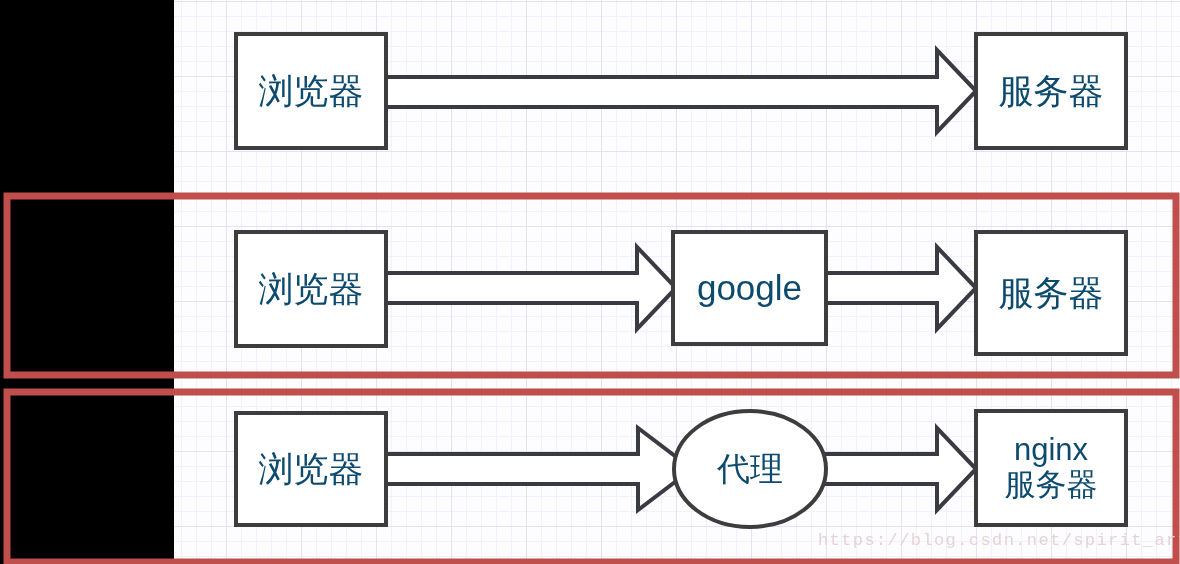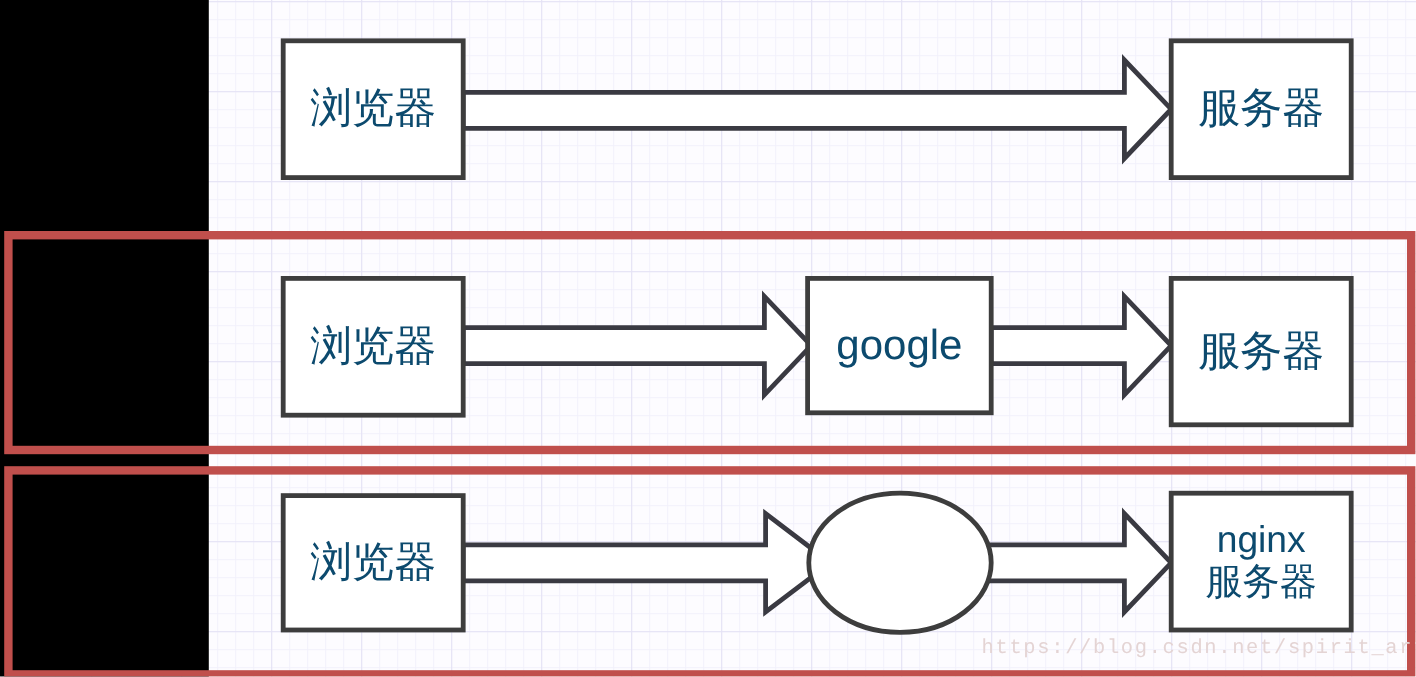--- a/index.html
+++ b/index.html
@@ -121,19 +121,20 @@
   <div class="node-label lbl-cjk" style="left:976px; top:34px; width:150px; height:114px;">服务器</div>
 
   <div class="node-label lbl-cjk" style="left:236px; top:232px; width:150px; height:114px;">浏览器</div>
 
   <div class="node-label lbl-latin" style="left:673px; top:232px; width:153px; height:112px;">google</div>
 
   <div class="node-label lbl-cjk" style="left:976px; top:232px; width:150px; height:122px;">服务器</div>
 
   <div class="node-label lbl-cjk" style="left:236px; top:413px; width:150px; height:112px;">浏览器</div>
 
+  <div class="node-label lbl-ellipse" style="left:674px; top:411px; width:152px; height:116px;">代理</div>
 
   <div class="node-label lbl-two" style="left:976px; top:411px; width:150px; height:114px;">nginx
 服务器</div>
 
   <div id="watermark">https://blog.csdn.net/spirit_artist</div>
 
 </div>
 
 </body></html>

